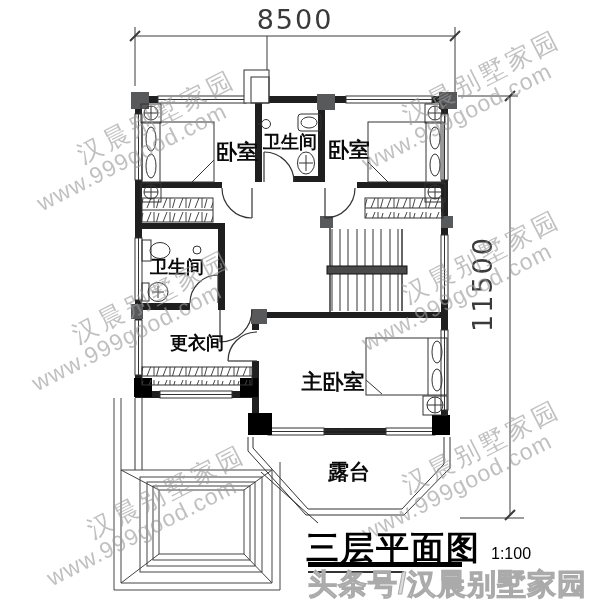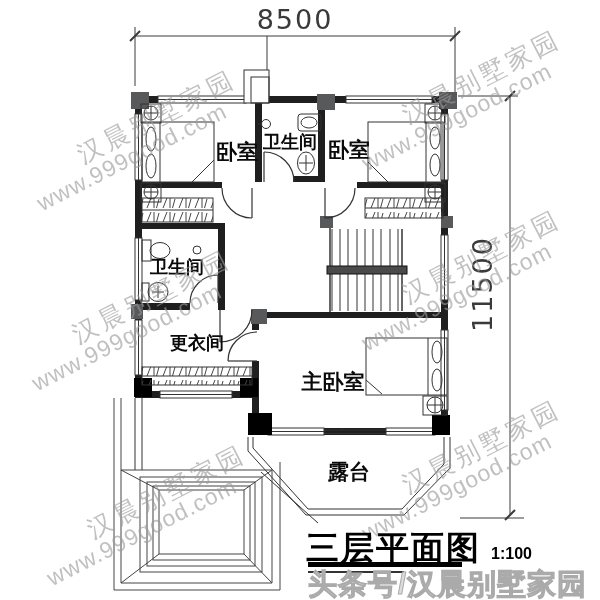--- a/index.html
+++ b/index.html
@@ -8,21 +8,21 @@
   #canvas{position:absolute;left:0;top:0;width:600px;height:600px;}
   svg text{user-select:none;}
   .room-label{font-weight:700;fill:#0a0a0a;font-family:"DejaVu Sans","Liberation Sans",sans-serif;}
   .dim-label{fill:#3a3a3a;font-family:"DejaVu Sans","Liberation Sans",sans-serif;letter-spacing:2px;}
   .wm{position:absolute;transform:rotate(-27deg);color:#9a9a9a;opacity:.62;white-space:nowrap;
       pointer-events:none;line-height:1.05;}
   .wm .l1{display:block;font-size:25px;letter-spacing:4px;margin-left:58px;font-weight:400;}
   .wm .l2{display:block;font-size:23px;letter-spacing:1px;}
   #plan-title{position:absolute;left:306px;top:534px;height:28px;line-height:28px;color:#000;}
   #plan-title .t{font-size:33px;font-weight:700;letter-spacing:2px;}
-  #plan-title .s{font-size:16px;font-weight:700;margin-left:10px;}
+  #plan-title .s{font-size:16px;font-weight:400;margin-left:10px;}
   #footer-banner{position:absolute;left:308px;top:565px;width:290px;font-size:29px;font-weight:700;
       letter-spacing:1px;color:#dcdcdc;-webkit-text-stroke:1px #aaaaaa;white-space:nowrap;}
 </style>
 </head>
 <body>
 
 <svg id="canvas" viewBox="0 0 600 600">
   <defs>
     <pattern id="hatch" width="16" height="14" patternUnits="userSpaceOnUse">
       <line x1="3" y1="12" x2="7" y2="2" stroke="#444" stroke-width="1"></line>

